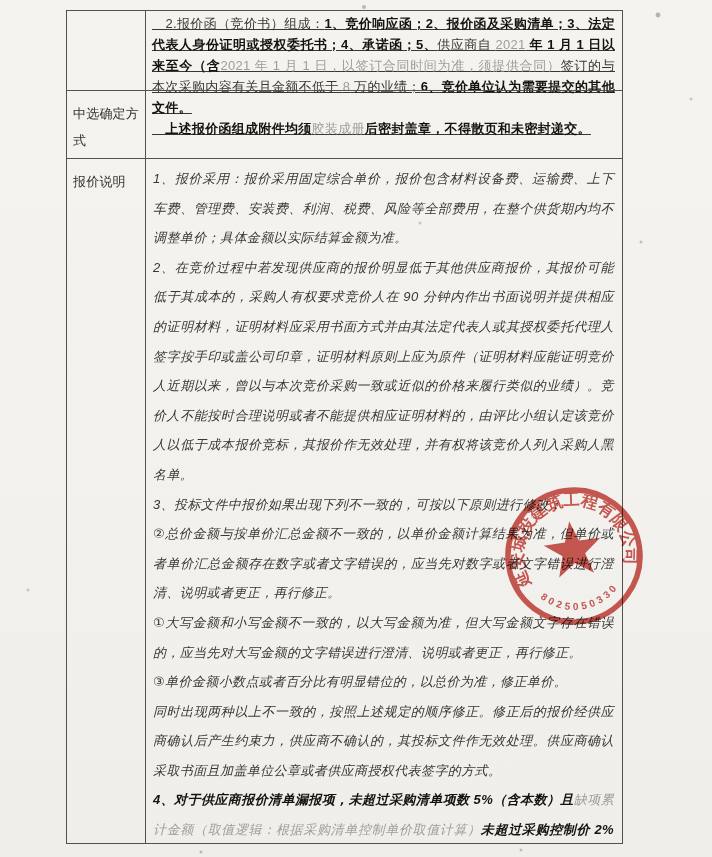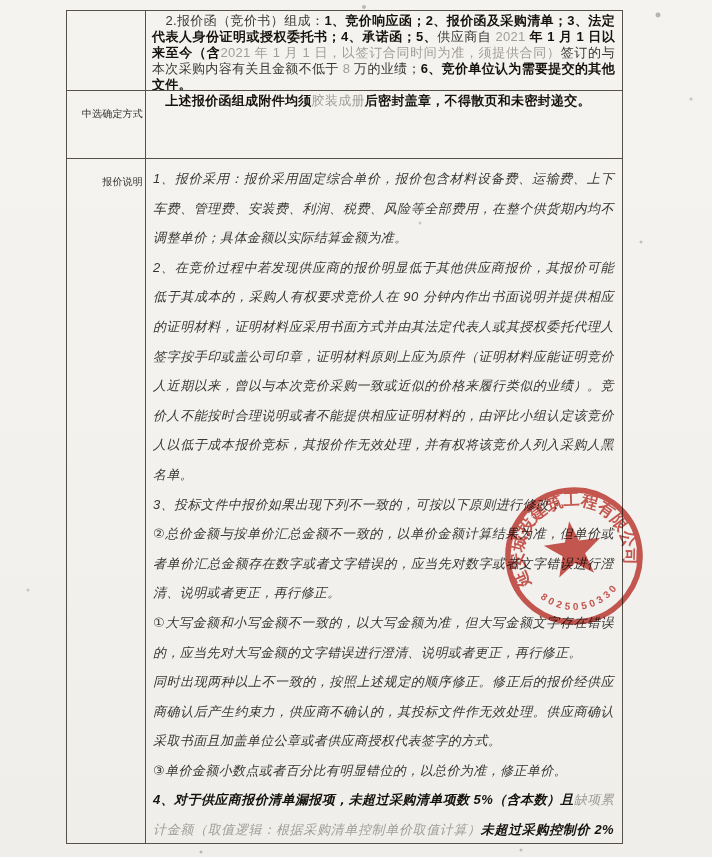--- a/index.html
+++ b/index.html
@@ -16,26 +16,26 @@
     border:1px solid #55504a;box-sizing:content-box;
     display:flex;flex-direction:column;overflow:hidden;
   }
   .row{display:flex;box-sizing:border-box;}
   .row + .row{border-top:1px solid #55504a;}
   .row1{height:79px;flex:none;}
   .row2{height:68px;flex:none;}
   .row3{flex:1;overflow:hidden;}
   .cell-label{
     width:79px;flex:none;border-right:1px solid #55504a;box-sizing:border-box;
-    font-size:10px;letter-spacing:.2px;line-height:27px;
-    padding:9px 2px 0 6px;color:#34312d;text-align:right;
+    font-size:13px;letter-spacing:.2px;line-height:27px;
+    padding:9px 2px 0 6px;color:#34312d;
   }
   .cell-content{flex:1;box-sizing:border-box;color:#3a3733;text-align:justify;}
   .cell-content p{margin:0;padding:0;}
-  .c1{padding:2px 7px 0 6px;font-size:13px;line-height:16px;letter-spacing:.3px;}
+  .c1{padding:2px 7px 0 6px;font-size:13px;line-height:21px;letter-spacing:.3px;text-decoration:underline;}
   .c2{padding:4px 7px 0 6px;font-size:13px;line-height:16.2px;letter-spacing:.3px;}
   .c3{padding:5px 8px 0 7px;font-size:13px;line-height:29.6px;letter-spacing:.4px;font-style:italic;}
   .seg-n{color:#3a3733;}
   .seg-b{color:#16130f;font-weight:bold;}
   .seg-l{color:#a09d96;}
   
   .seal{position:absolute;left:480px;top:470px;width:200px;height:190px;
     mix-blend-mode:multiply;opacity:.88;pointer-events:none;}
   
   .specks{position:absolute;left:0;top:0;width:2px;height:2px;border-radius:50%;
@@ -68,22 +68,22 @@
         <div class="cell-label">中选确定方式</div>
       </div>
       <div class="row row3">
         <div class="cell-label">报价说明</div>
         <div class="cell-content c3">
           <p><span class="seg-n">1、报价采用：报价采用固定综合单价，报价包含材料设备费、运输费、上下车费、管理费、安装费、利润、税费、风险等全部费用，在整个供货期内均不调整单价；具体金额以实际结算金额为准。</span></p>
           <p><span class="seg-n">2、在竞价过程中若发现供应商的报价明显低于其他供应商报价，其报价可能低于其成本的，采购人有权要求竞价人在 90 分钟内作出书面说明并提供相应的证明材料，证明材料应采用书面方式并由其法定代表人或其授权委托代理人签字按手印或盖公司印章，证明材料原则上应为原件（证明材料应能证明竞价人近期以来，曾以与本次竞价采购一致或近似的价格来履行类似的业绩）。竞价人不能按时合理说明或者不能提供相应证明材料的，由评比小组认定该竞价人以低于成本报价竞标，其报价作无效处理，并有权将该竞价人列入采购人黑名单。</span></p>
           <p><span class="seg-n">3、投标文件中报价如果出现下列不一致的，可按以下原则进行修改：</span></p>
           <p><span class="seg-n">②总价金额与按单价汇总金额不一致的，以单价金额计算结果为准，但单价或者单价汇总金额存在数字或者文字错误的，应当先对数字或者文字错误进行澄清、说明或者更正，再行修正。</span></p>
           <p><span class="seg-n">①大写金额和小写金额不一致的，以大写金额为准，但大写金额文字存在错误的，应当先对大写金额的文字错误进行澄清、说明或者更正，再行修正。</span></p>
+          <p><span class="seg-n">③单价金额小数点或者百分比有明显错位的，以总价为准，修正单价。</span></p>
           <p><span class="seg-n">同时出现两种以上不一致的，按照上述规定的顺序修正。修正后的报价经供应商确认后产生约束力，供应商不确认的，其投标文件作无效处理。供应商确认采取书面且加盖单位公章或者供应商授权代表签字的方式。</span></p>
-          <p><span class="seg-n">③单价金额小数点或者百分比有明显错位的，以总价为准，修正单价。</span></p>
           <p><span class="seg-b">4、对于供应商报价清单漏报项，未超过采购清单项数 5%（含本数）且</span><span class="seg-l">缺项累计金额（取值逻辑：根据采购清单控制单价取值计算）</span><span class="seg-b">未超过采购控制价 2%的，采购人视为供应商漏项价格包含在其他分项报价及总报价中。若供应商报价清单漏报项数超过</span></p>
         </div>
       </div>
     </div>
 
   <svg class="seal" viewBox="480 470 200 190">
     <g transform="rotate(-8 574 556)">
       <circle cx="574" cy="556" r="66" fill="none" stroke-width="5.5" stroke="#c8443d"></circle>
       <path d="M574,521 L581.1,541.3 L602.5,541.7 L585.4,554.7 L591.6,575.3
                L574,563 L556.4,575.3 L562.6,554.7 L545.5,541.7 L566.9,541.3 Z" fill="#c8443d"></path>

